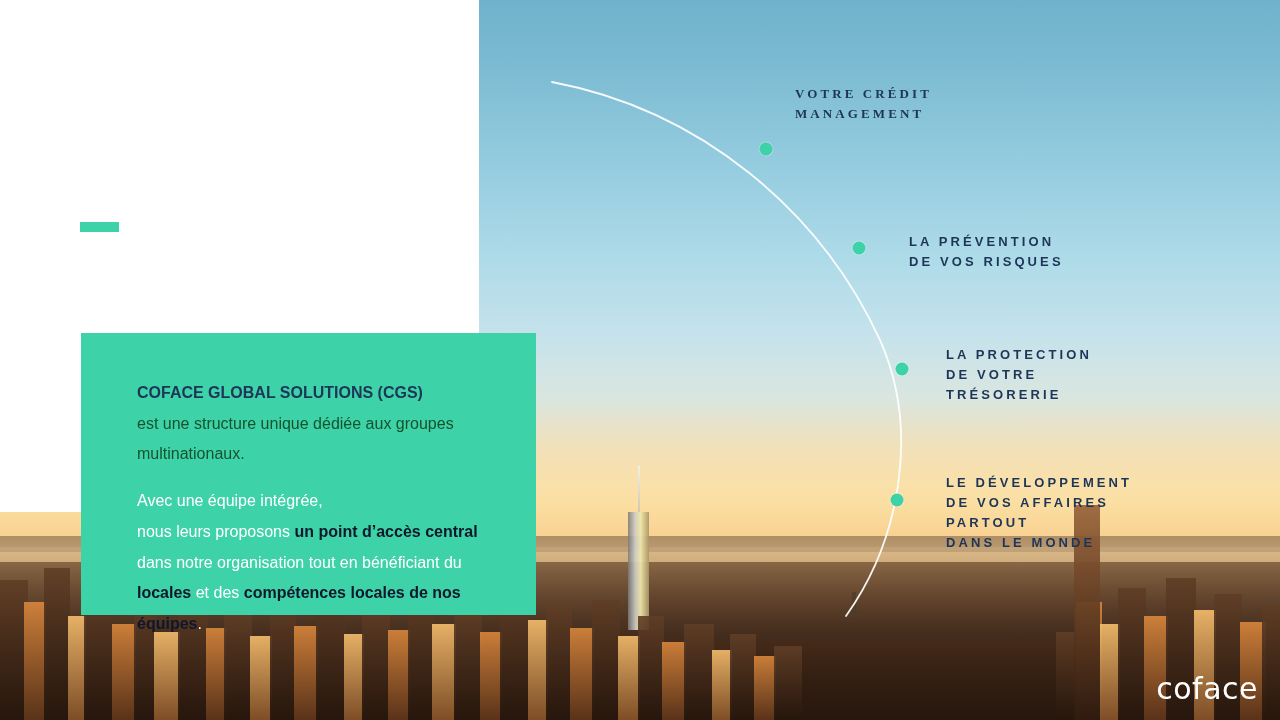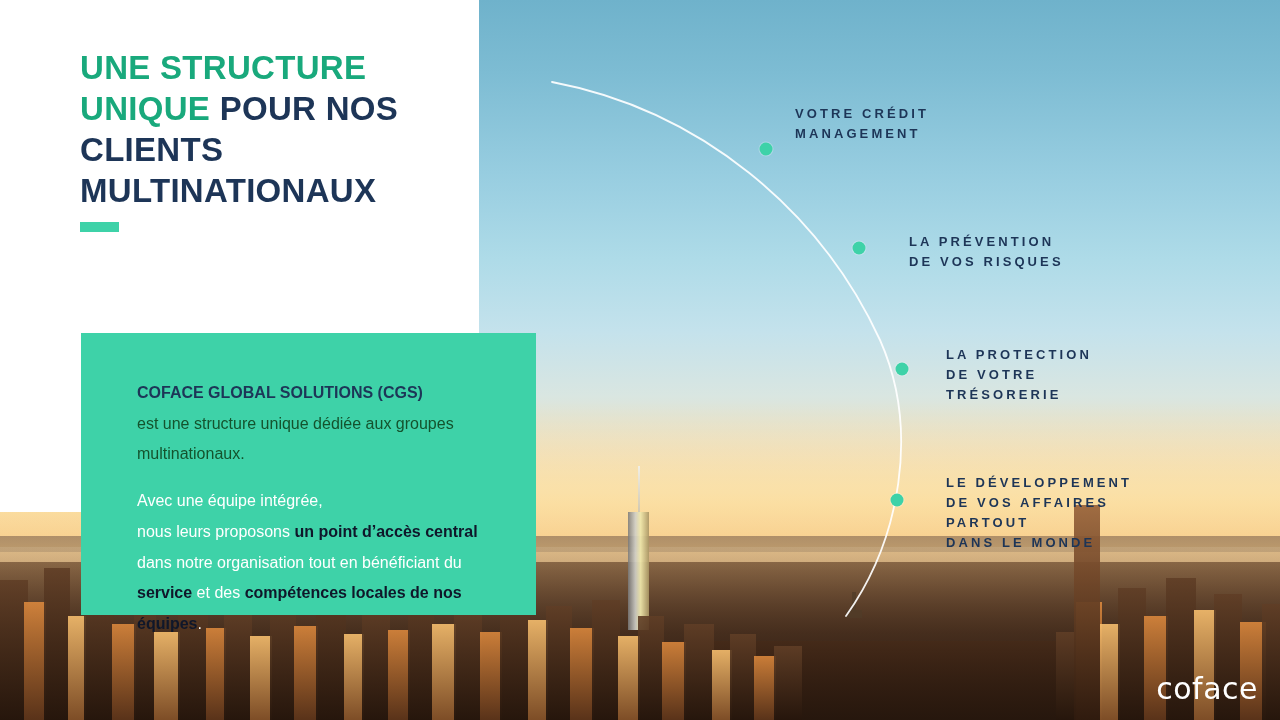--- a/index.html
+++ b/index.html
@@ -267,53 +267,48 @@
     <div class="bld lite" style="left:1194px; width:22px; height:110px;"></div>
     <div class="bld dark" style="left:1214px; width:28px; height:126px;"></div>
     <div class="bld" style="left:1240px; width:26px; height:98px;"></div>
     <div class="bld dark" style="left:1262px; width:22px; height:116px;"></div>
 
     <div class="tower" style="left:1074px; top:318px; width:26px; height:0px; background:none;"></div>
     <div class="bld dark" style="left:1074px; width:26px; height:215px; background:linear-gradient(to bottom, rgba(150,96,56,.9), rgba(46,26,14,.97));"></div>
   </div>
 
   <div class="white-panel">
-    <div class="title">
-      <span class="hl">UNE STRUCTURE UNIQUE</span>
-      <span> </span>
-      <span>POUR NOS CLIENTS MULTINATIONAUX</span>
-    </div>
     <div class="accent-bar"></div>
   </div>
 
   <div class="green-box">
     <div class="green-inner">
       <p>
         <span class="lead">COFACE GLOBAL SOLUTIONS (CGS)</span><br>
         <span class="lead-rest">est une structure unique dédiée aux groupes multinationaux.</span>
       </p>
       <p class="gap">
         <span>Avec une équipe intégrée,</span><br>
-        <span>nous leurs proposons </span><b>un point d’accès central</b><span> dans notre organisation tout en bénéficiant du </span><b>service</b><span> et des </span><b>compétences locales de nos équipes</b><span>.</span>
+        <span>nous leurs proposons </span><b>un point d’accès central</b><span> dans notre organisation tout en bénéficiant du </span><b>locales</b><span> et des </span><b>compétences locales de nos équipes</b><span>.</span>
       </p>
     </div>
   </div>
 
   <svg class="arc-svg" viewBox="0 0 1280 720">
     <path id="arc-path" fill="none" stroke="#ffffff" stroke-width="1.8" stroke-linecap="round" opacity="0.92" d="M 552 82 C 700 110 820 210 880 340 C 920 430 900 540 846 616"></path>
   </svg>
 
   <div id="arc-dots">
       <div class="dot" style="left: 766px; top: 149px;"></div>
       <div class="dot" style="left: 859px; top: 248px;"></div>
       <div class="dot" style="left: 902px; top: 369px;"></div>
       <div class="dot" style="left: 897px; top: 500px;"></div>
     </div>
   <div id="arc-labels">
-      <div class="arc-label" style="left: 795px; top: 104px;">VOTRE CRÉDIT
+      <div class="arc-label" style="left: 795px; top: 84px; font-family: Liberation Serif, serif;">VOTRE CRÉDIT
 MANAGEMENT</div>
       <div class="arc-label" style="left: 909px; top: 232px;">LA PRÉVENTION
 DE VOS RISQUES</div>
       <div class="arc-label" style="left: 946px; top: 345px;">LA PROTECTION
 DE VOTRE
 TRÉSORERIE</div>
       <div class="arc-label" style="left: 946px; top: 473px;">LE DÉVELOPPEMENT
 DE VOS AFFAIRES
 PARTOUT
 DANS LE MONDE</div>

